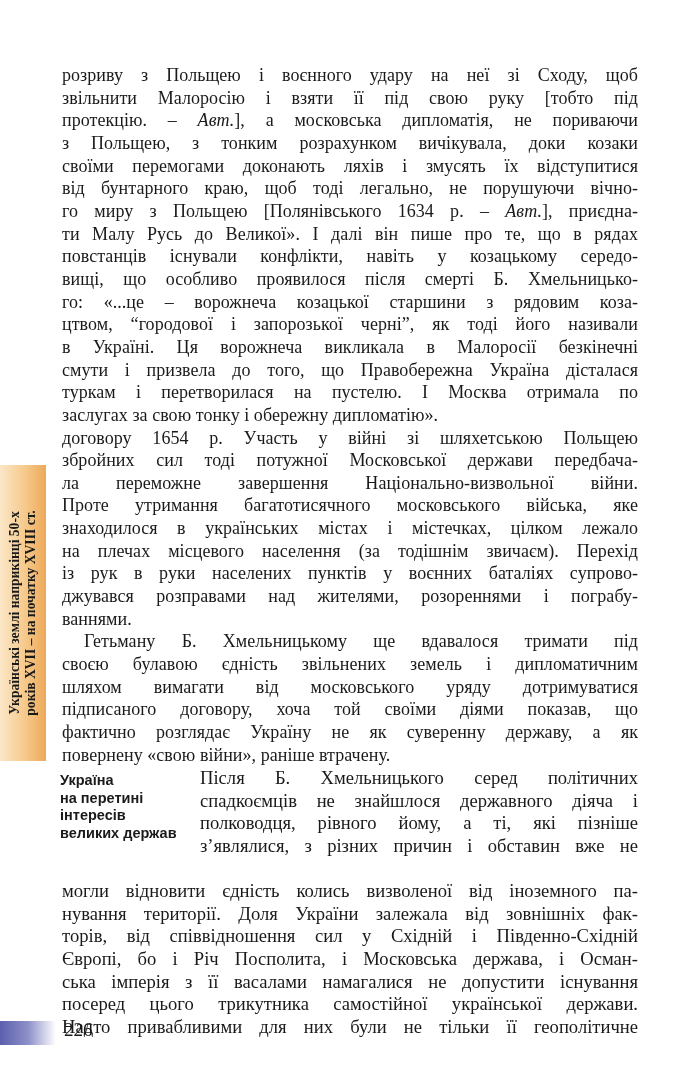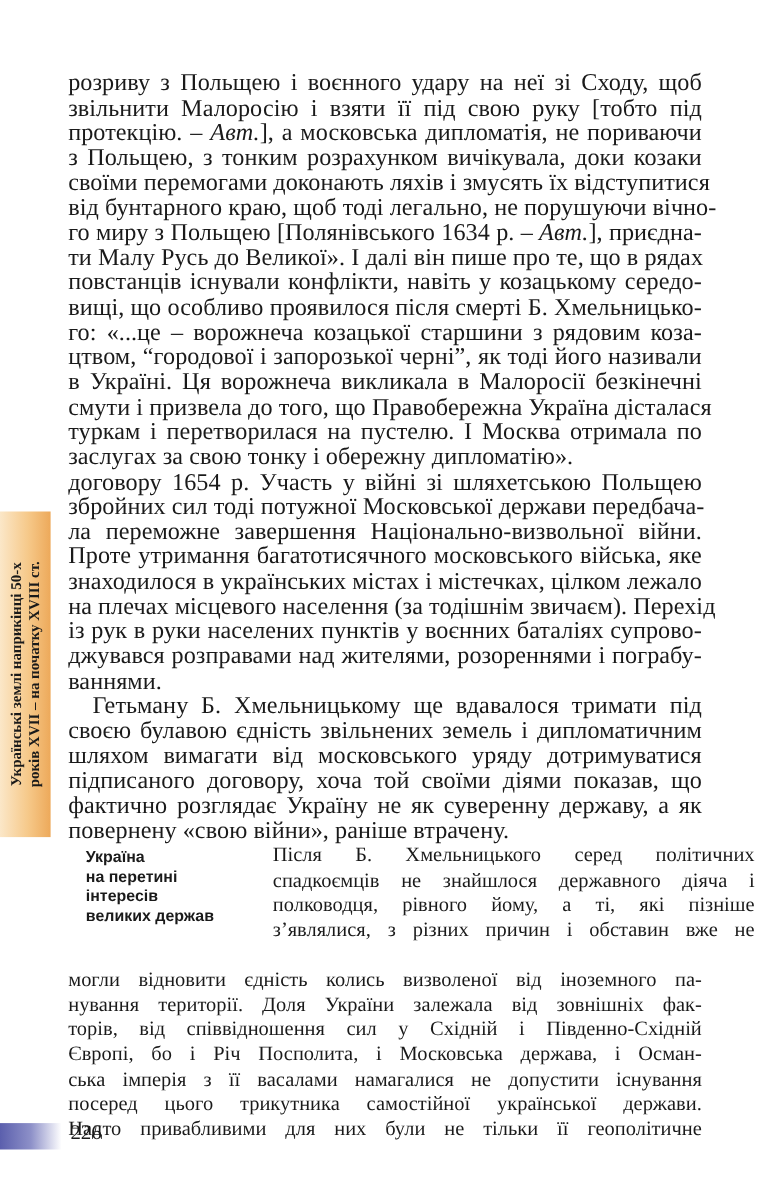--- a/index.html
+++ b/index.html
@@ -4,54 +4,54 @@
 <style>
   html, body { margin:0; padding:0; }
   body {
     width:700px; height:1090px; background:#ffffff; position:relative; overflow:hidden;
     font-family: "DejaVu Serif", "Liberation Serif", serif;
     color:#1a1a1a;
   }
   .page-text {
     position:absolute; left:62px; top:64px; width:576px;
     font-family: "Liberation Serif", "DejaVu Serif", serif;
-    font-size:22px; line-height:22.65px; text-align:justify;
+    font-size:18px; line-height:22.65px; text-align:justify;
     letter-spacing:0.05px;
   }
   .page-text p { margin:0; }
   .line { display:block; text-align:justify; text-align-last:justify; white-space:nowrap; }
   .line.last { text-align-last:left; }
   .abbr { font-style:italic; }
   .side-tab {
     position:absolute; left:0; top:465px; width:46px; height:296px;
     background:linear-gradient(to right, #fbe7c8 0%, #f6c98a 55%, #eda95a 100%);
   }
   .side-tab-text {
     position:absolute; left:50%; top:50%;
     transform:translate(-50%,-50%) rotate(-90deg);
     width:296px; text-align:center;
     font-family:"Liberation Serif","DejaVu Serif",serif; font-weight:bold;
     font-size:13.6px; line-height:16px; color:#1a1a1a; white-space:nowrap;
   }
   .margin-note {
     position:absolute; left:60px; top:772px; width:140px;
     font-family:"Liberation Sans","DejaVu Sans",sans-serif; font-weight:bold;
-    font-size:14.5px; line-height:17.5px; color:#1a1a1a;margin-left:18px;
+    font-size:14.5px; line-height:17.5px; color:#1a1a1a;
   }
   .margin-note span { display:block; white-space:nowrap; }
   .page-bar {
     position:absolute; left:0; top:1021px; width:56px; height:24px;
     background:linear-gradient(to right, #5b5fad 0%, #8d90c8 50%, #ffffff 100%);
   }
   .page-number {
     position:absolute; left:64px; top:1019px;
     font-family:Liberation Serif, serif; font-size:19px; color:#1a1a1a;
   }
   .wrap-block { position:absolute; left:200px; top:767px; width:438px;
-    font-family:"Liberation Serif","DejaVu Serif",serif; font-size:18.6px; line-height:22.65px;margin-left:48px; }
+    font-family:"Liberation Serif","DejaVu Serif",serif; font-size:18.6px; line-height:22.65px; }
   .full-block { position:absolute; left:62px; top:858px; width:576px;
     font-family:"Liberation Serif","DejaVu Serif",serif; font-size:18.6px; line-height:22.65px;margin-top:22px; }
 </style>
 </head>
 <body>
 
 <div class="side-tab">
   <div class="side-tab-text">
     <div>Українські землі наприкінці 50-х</div>
     <div>років XVII – на початку XVIII ст.</div>

